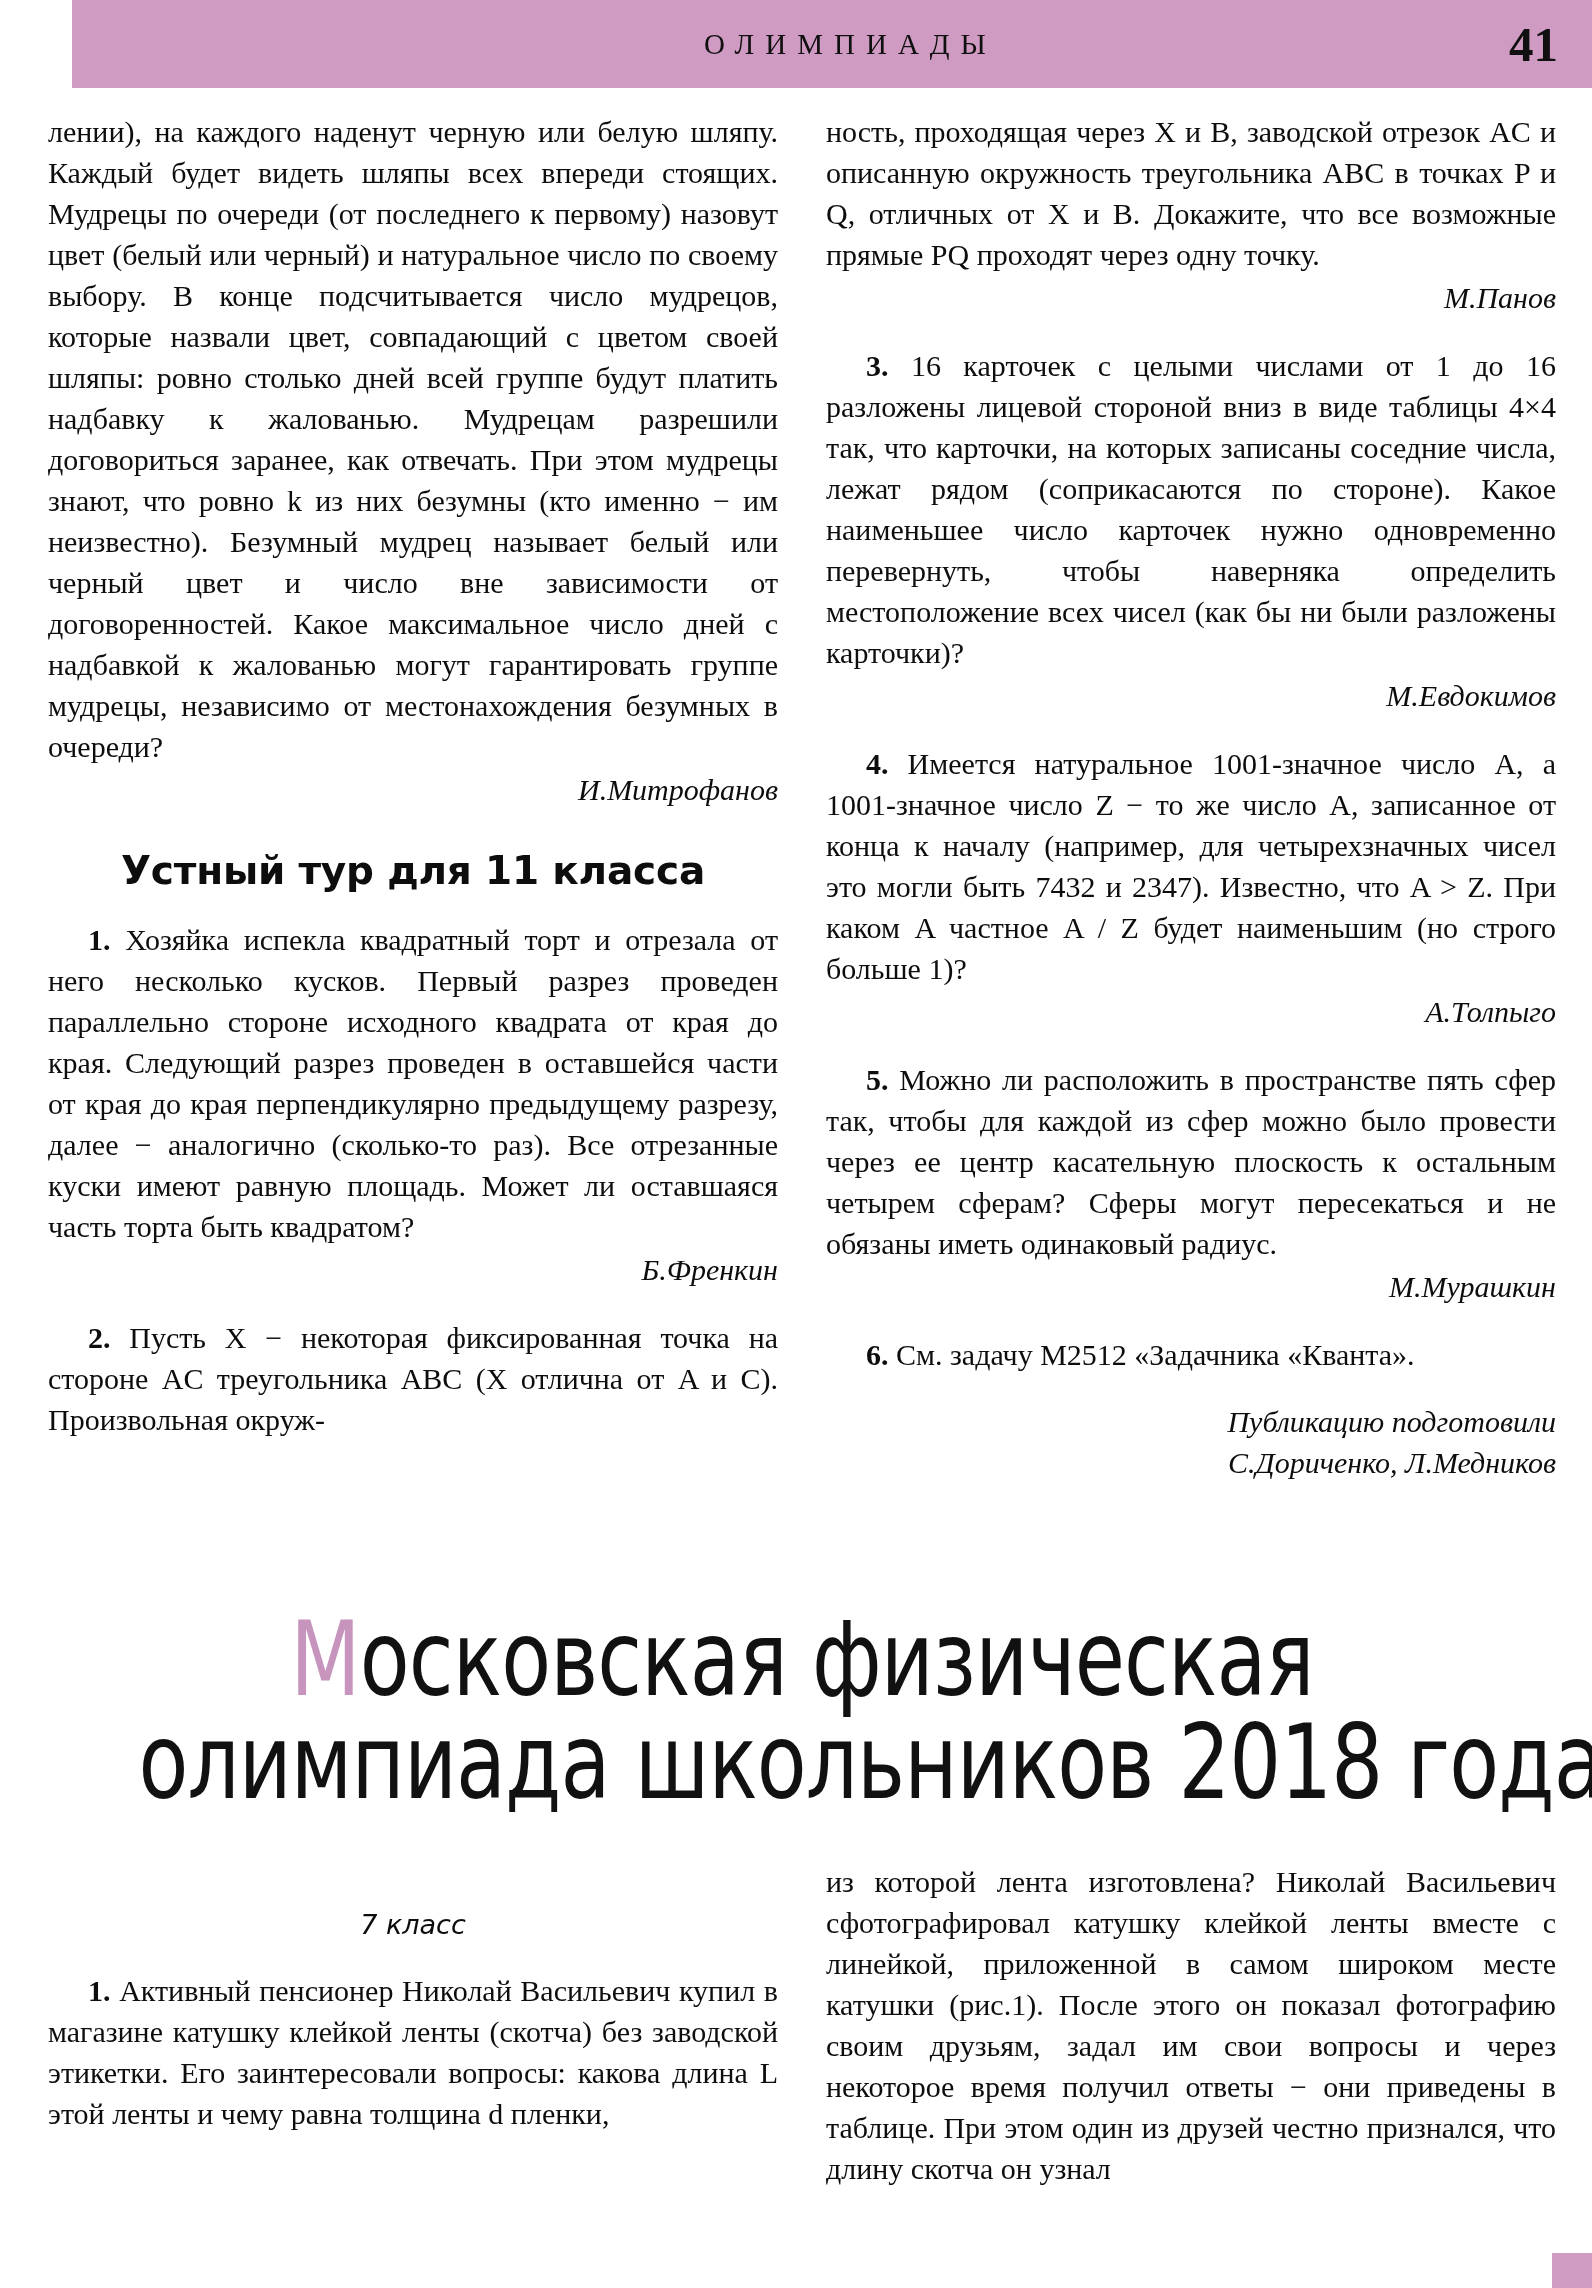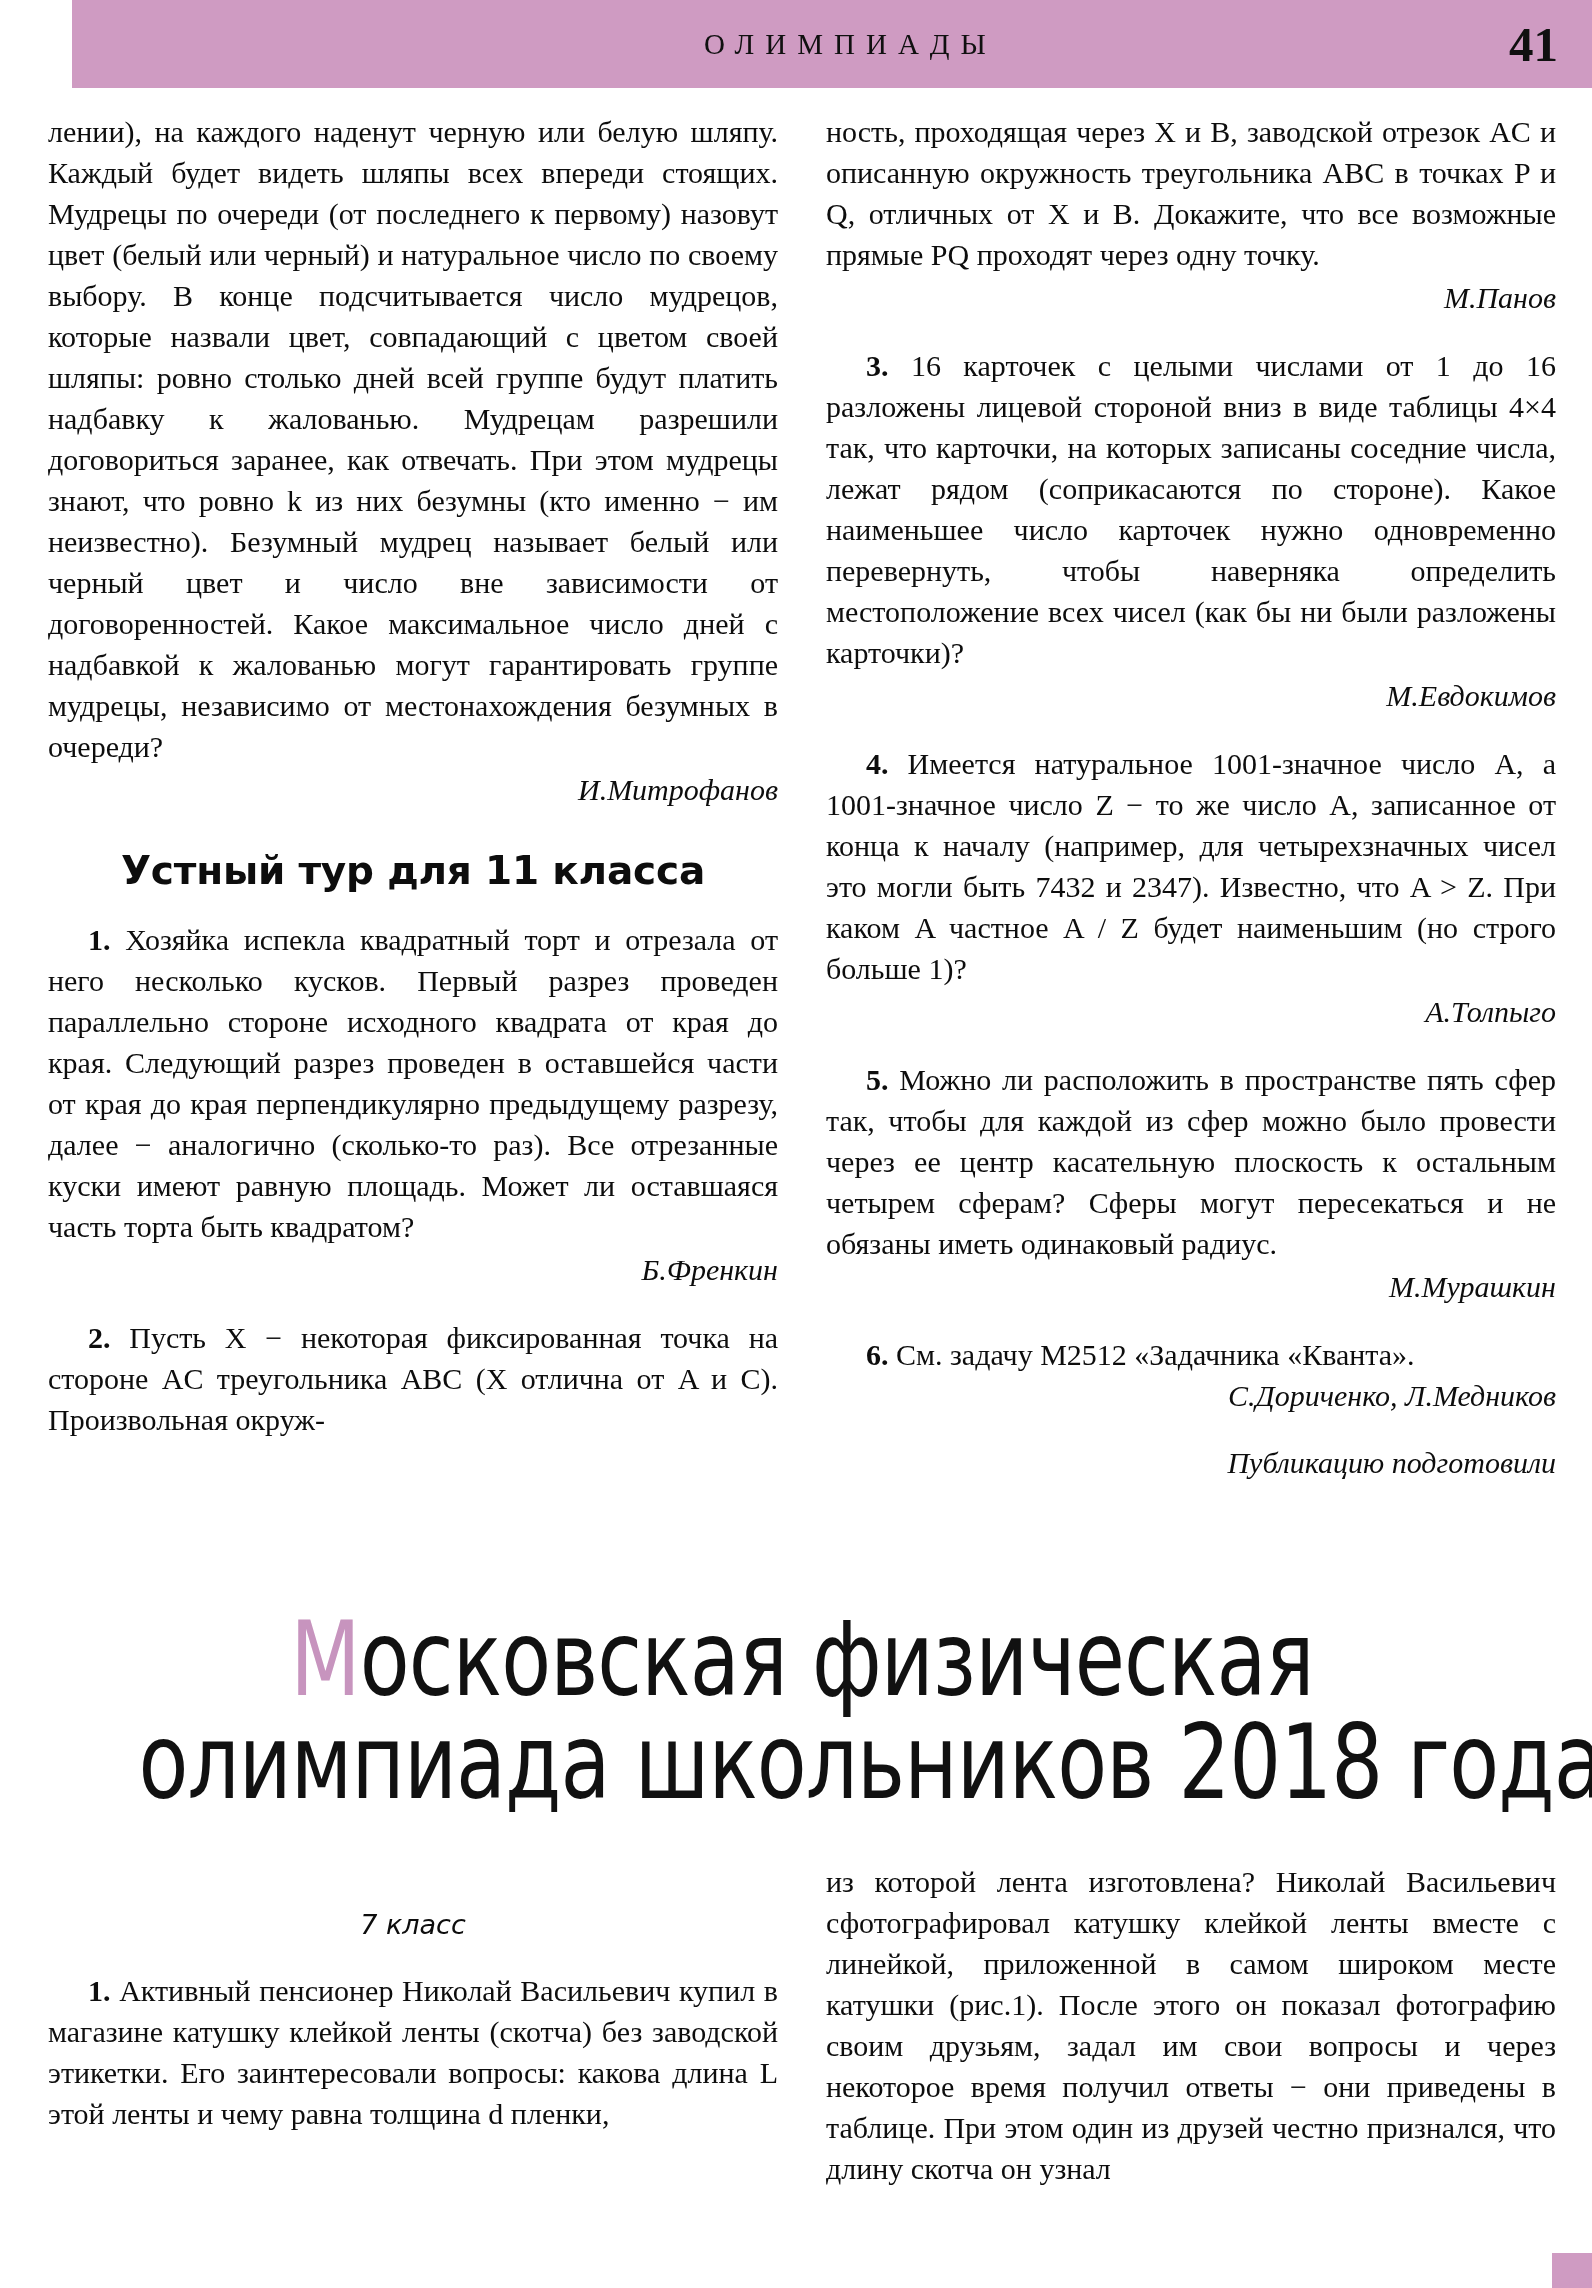--- a/index.html
+++ b/index.html
@@ -179,22 +179,22 @@
       <p class="author">М.Евдокимов</p>
 
       <p class="body indent gap"><span class="pnum">4.</span> <span>Имеется натуральное 1001-значное число A, а 1001-значное число Z − то же число A, записанное от конца к началу (например, для четырехзначных чисел это могли быть 7432 и 2347). Известно, что A &gt; Z. При каком A частное A / Z будет наименьшим (но строго больше 1)?</span></p>
       <p class="author">А.Толпыго</p>
 
       <p class="body indent gap"><span class="pnum">5.</span> <span>Можно ли расположить в пространстве пять сфер так, чтобы для каждой из сфер можно было провести через ее центр касательную плоскость к остальным четырем сферам? Сферы могут пересекаться и не обязаны иметь одинаковый радиус.</span></p>
       <p class="author">М.Мурашкин</p>
 
       <p class="body indent gap"><span class="pnum">6.</span> <span>См. задачу М2512 «Задачника «Кванта».</span></p>
 
+      <p class="author" style="margin-top:26px">Публикацию подготовили</p>
       <p class="author tight">С.Дориченко, Л.Медников</p>
-      <p class="author" style="margin-top:26px">Публикацию подготовили</p>
     </div>
   </div>
 
   <div class="bigtitle">
     <span class="line"><span class="drop">М</span><span>осковская физическая</span></span>
     <span class="line">олимпиада школьников 2018 года</span>
   </div>
 
   <div class="columns lower">
     <div class="col">

